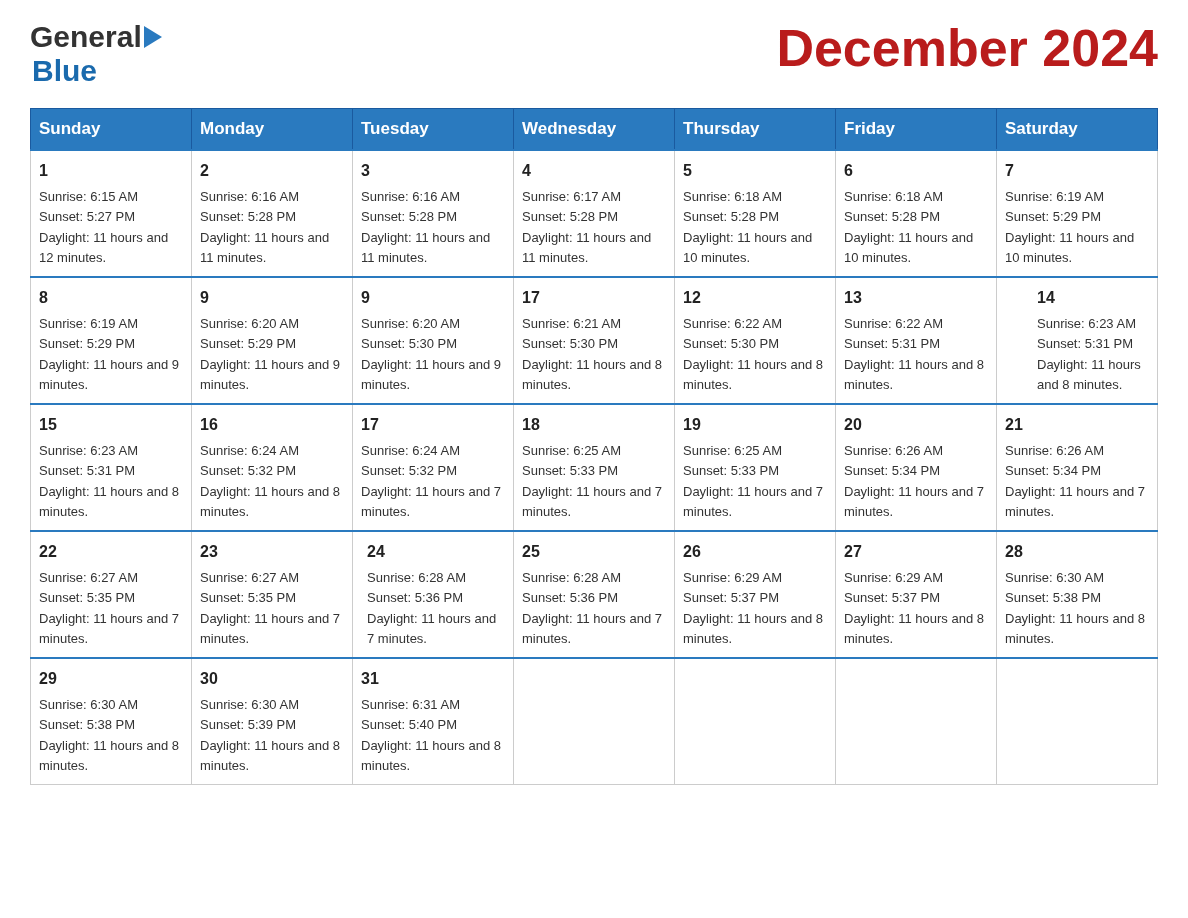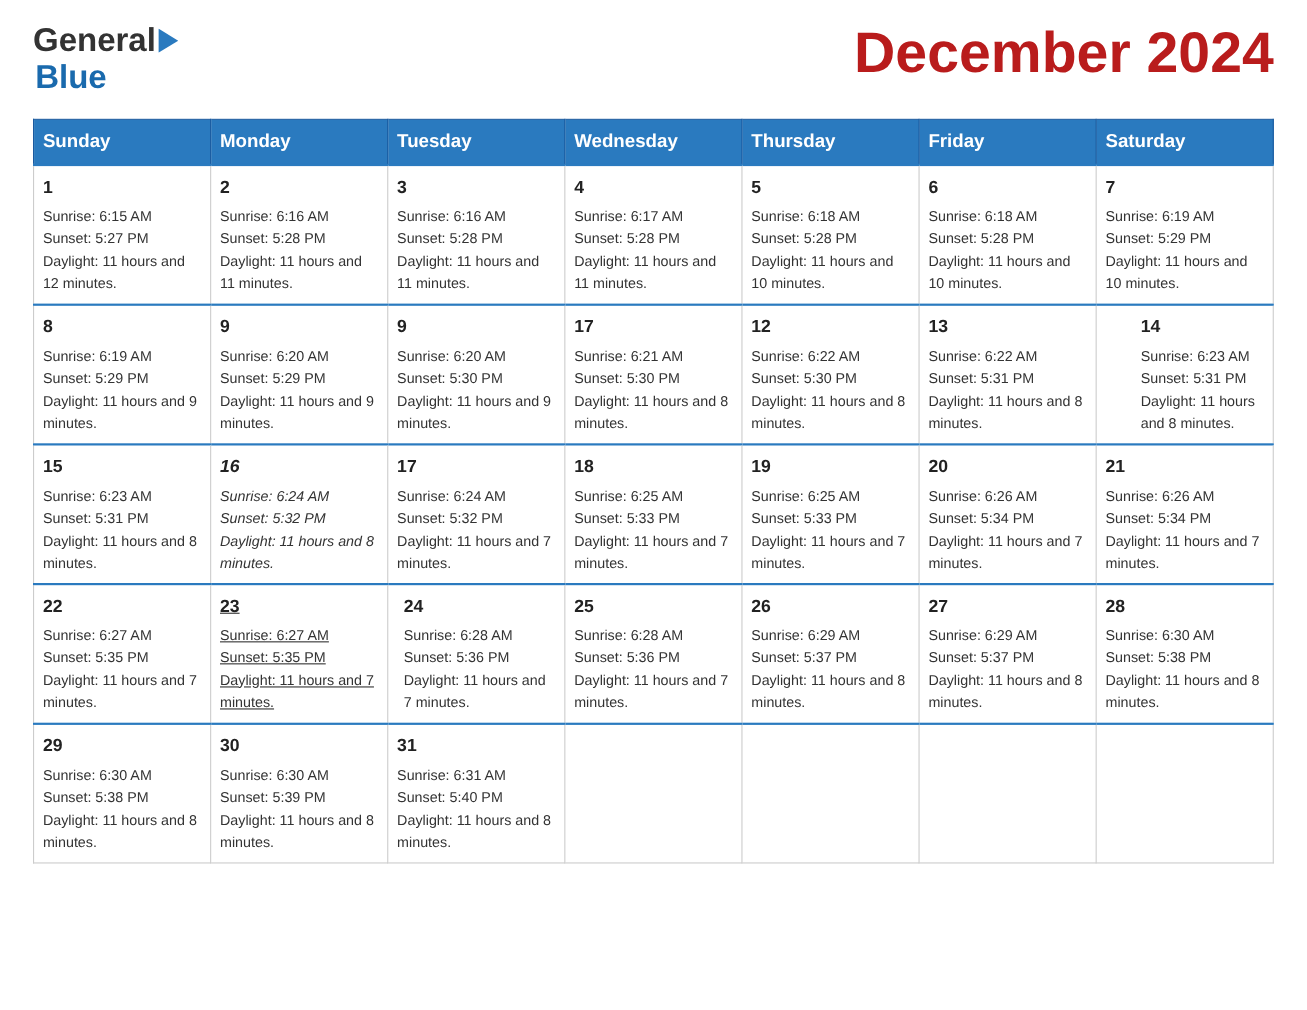--- a/index.html
+++ b/index.html
@@ -176,21 +176,21 @@
         <td style="border-top: 2px solid rgb(42, 122, 191); padding-left: 40px;">
         <span class="day-num">14</span>
         <span class="day-info">Sunrise: 6:23 AM<br>Sunset: 5:31 PM<br>Daylight: 11 hours and 8 minutes.</span>
       </td>
       </tr>
       <tr>
         <td style="border-top: 2px solid rgb(42, 122, 191);">
         <span class="day-num">15</span>
         <span class="day-info">Sunrise: 6:23 AM<br>Sunset: 5:31 PM<br>Daylight: 11 hours and 8 minutes.</span>
       </td>
-        <td style="border-top: 2px solid rgb(42, 122, 191); font-style: italic;">
+        <td style="border-top: 2px solid rgb(42, 122, 191);">
         <span class="day-num">16</span>
         <span class="day-info">Sunrise: 6:24 AM<br>Sunset: 5:32 PM<br>Daylight: 11 hours and 8 minutes.</span>
       </td>
         <td style="border-top: 2px solid rgb(42, 122, 191);">
         <span class="day-num">17</span>
         <span class="day-info">Sunrise: 6:24 AM<br>Sunset: 5:32 PM<br>Daylight: 11 hours and 7 minutes.</span>
       </td>
         <td style="border-top: 2px solid rgb(42, 122, 191); margin-top: 36px;">
         <span class="day-num">18</span>
         <span class="day-info">Sunrise: 6:25 AM<br>Sunset: 5:33 PM<br>Daylight: 11 hours and 7 minutes.</span>
@@ -206,21 +206,21 @@
         <td style="border-top: 2px solid rgb(42, 122, 191);">
         <span class="day-num">21</span>
         <span class="day-info">Sunrise: 6:26 AM<br>Sunset: 5:34 PM<br>Daylight: 11 hours and 7 minutes.</span>
       </td>
       </tr>
       <tr>
         <td style="border-top: 2px solid rgb(42, 122, 191);">
         <span class="day-num">22</span>
         <span class="day-info">Sunrise: 6:27 AM<br>Sunset: 5:35 PM<br>Daylight: 11 hours and 7 minutes.</span>
       </td>
-        <td style="border-top: 2px solid rgb(42, 122, 191); text-decoration: underline;">
+        <td style="border-top: 2px solid rgb(42, 122, 191);">
         <span class="day-num">23</span>
         <span class="day-info">Sunrise: 6:27 AM<br>Sunset: 5:35 PM<br>Daylight: 11 hours and 7 minutes.</span>
       </td>
         <td style="border-top: 2px solid rgb(42, 122, 191); padding-left: 14px;">
         <span class="day-num">24</span>
         <span class="day-info">Sunrise: 6:28 AM<br>Sunset: 5:36 PM<br>Daylight: 11 hours and 7 minutes.</span>
       </td>
         <td style="border-top: 2px solid rgb(42, 122, 191);">
         <span class="day-num">25</span>
         <span class="day-info">Sunrise: 6:28 AM<br>Sunset: 5:36 PM<br>Daylight: 11 hours and 7 minutes.</span>

